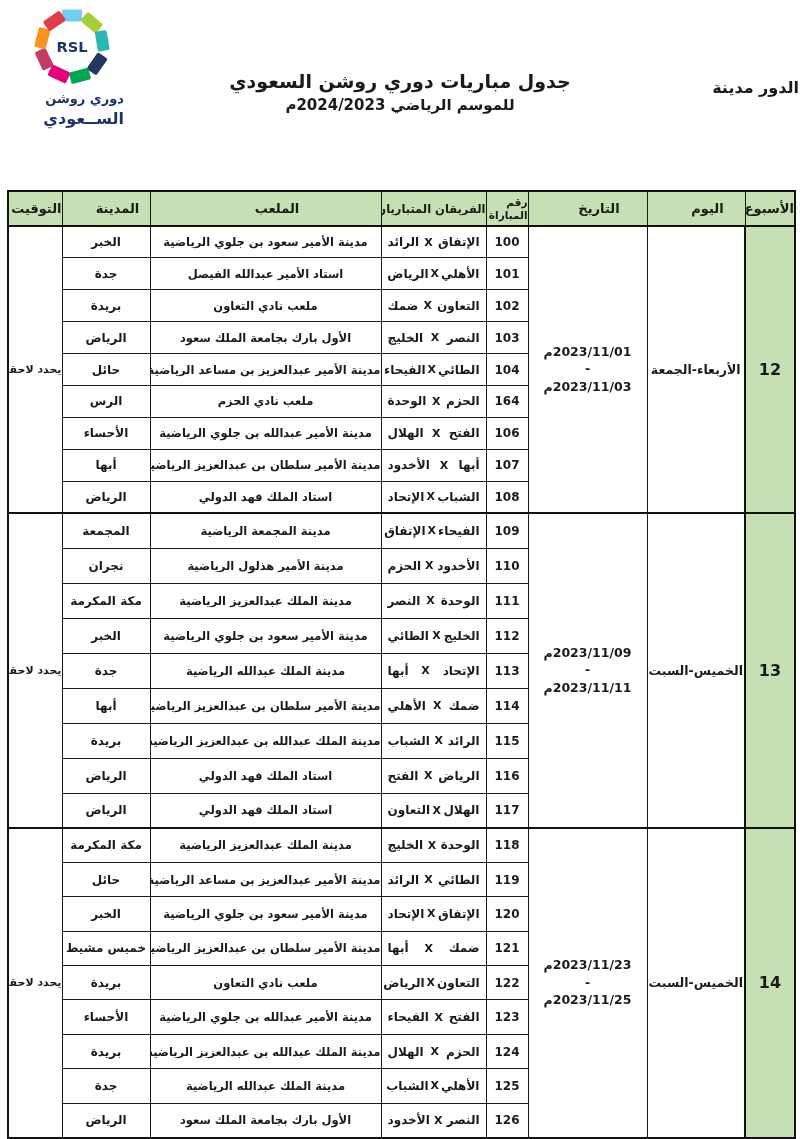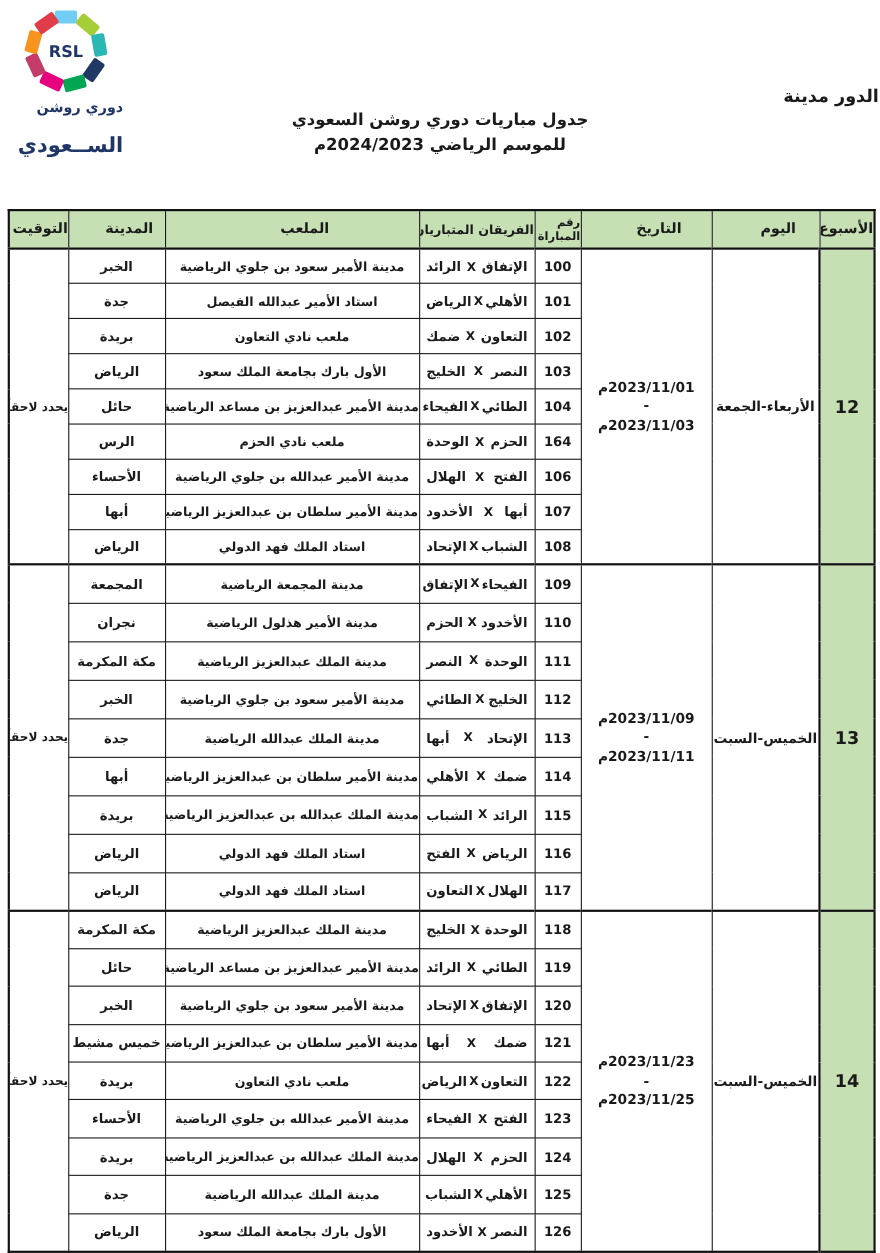--- a/index.html
+++ b/index.html
@@ -3,27 +3,27 @@
 <meta charset="utf-8">
 <style>
   html,body{margin:0;padding:0;}
   body{
     width:800px;height:1139px;position:relative;overflow:hidden;
     background:#ffffff;color:#1a1a1a;
     font-family:"DejaVu Sans",sans-serif;
     direction:rtl;
   }
   
-  .logo{position:absolute;left:8px;top:4px;width:104px;direction:rtl;}
+  .logo{position:absolute;left:20px;top:4px;width:104px;direction:rtl;}
   .logo svg{display:block;margin:0 auto;}
   .logo-name{text-align:right;font-weight:bold;color:var(--navy,#1e3565);line-height:1.05;}
   .logo-name .l1{font-size:13px;}
-  .logo-name .l2{font-size:19px;margin-top:17px;}
+  .logo-name .l2{font-size:16px;margin-top:5px;}
   .doc-title{position:absolute;top:70px;left:0;right:0;text-align:center;font-weight:bold;}
-  .doc-title .t1{font-size:15px;margin-top:30px;}
+  .doc-title .t1{font-size:19px;}
   .doc-title .t2{font-size:15px;margin-top:4px;}
   .round{position:absolute;top:78px;right:1px;font-size:16px;font-weight:bold;white-space:nowrap;}
   
   .tbl-wrap{position:absolute;top:190px;left:7px;}
   table{
     border-collapse:collapse;table-layout:fixed;
     width:787px;height:946px;direction:rtl;
     border:2.5px solid #111;
   }
   th,td{

